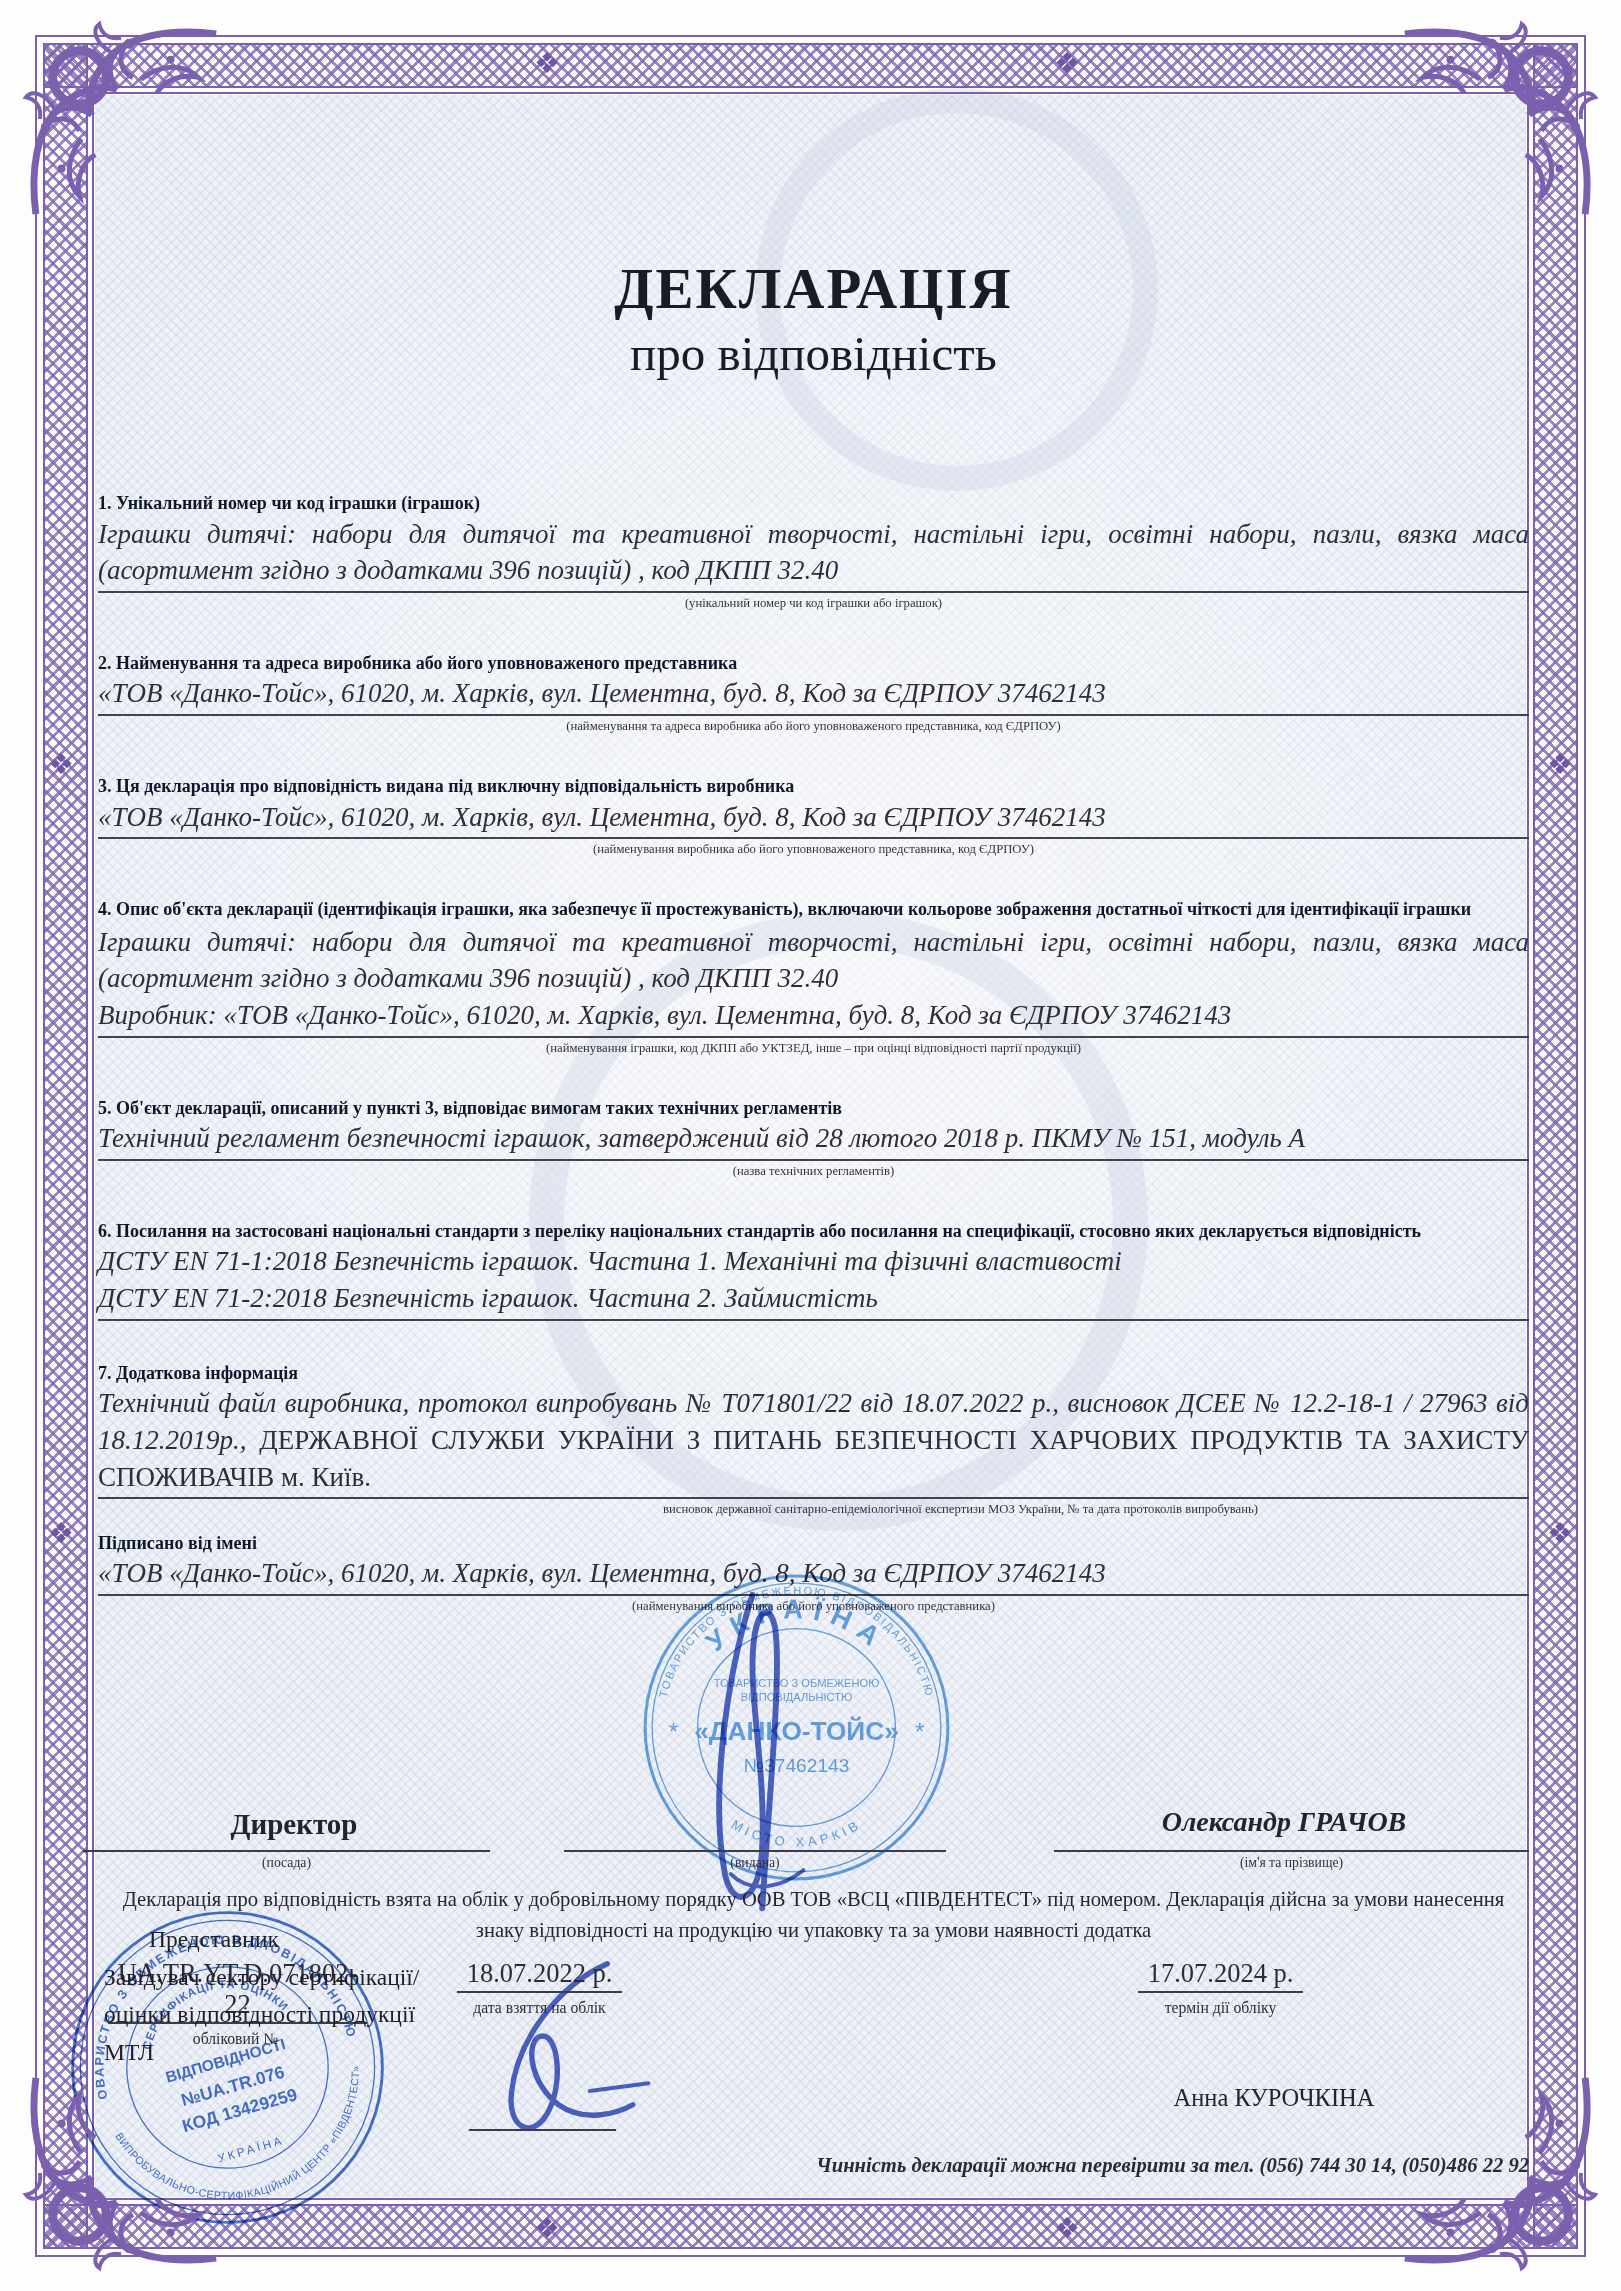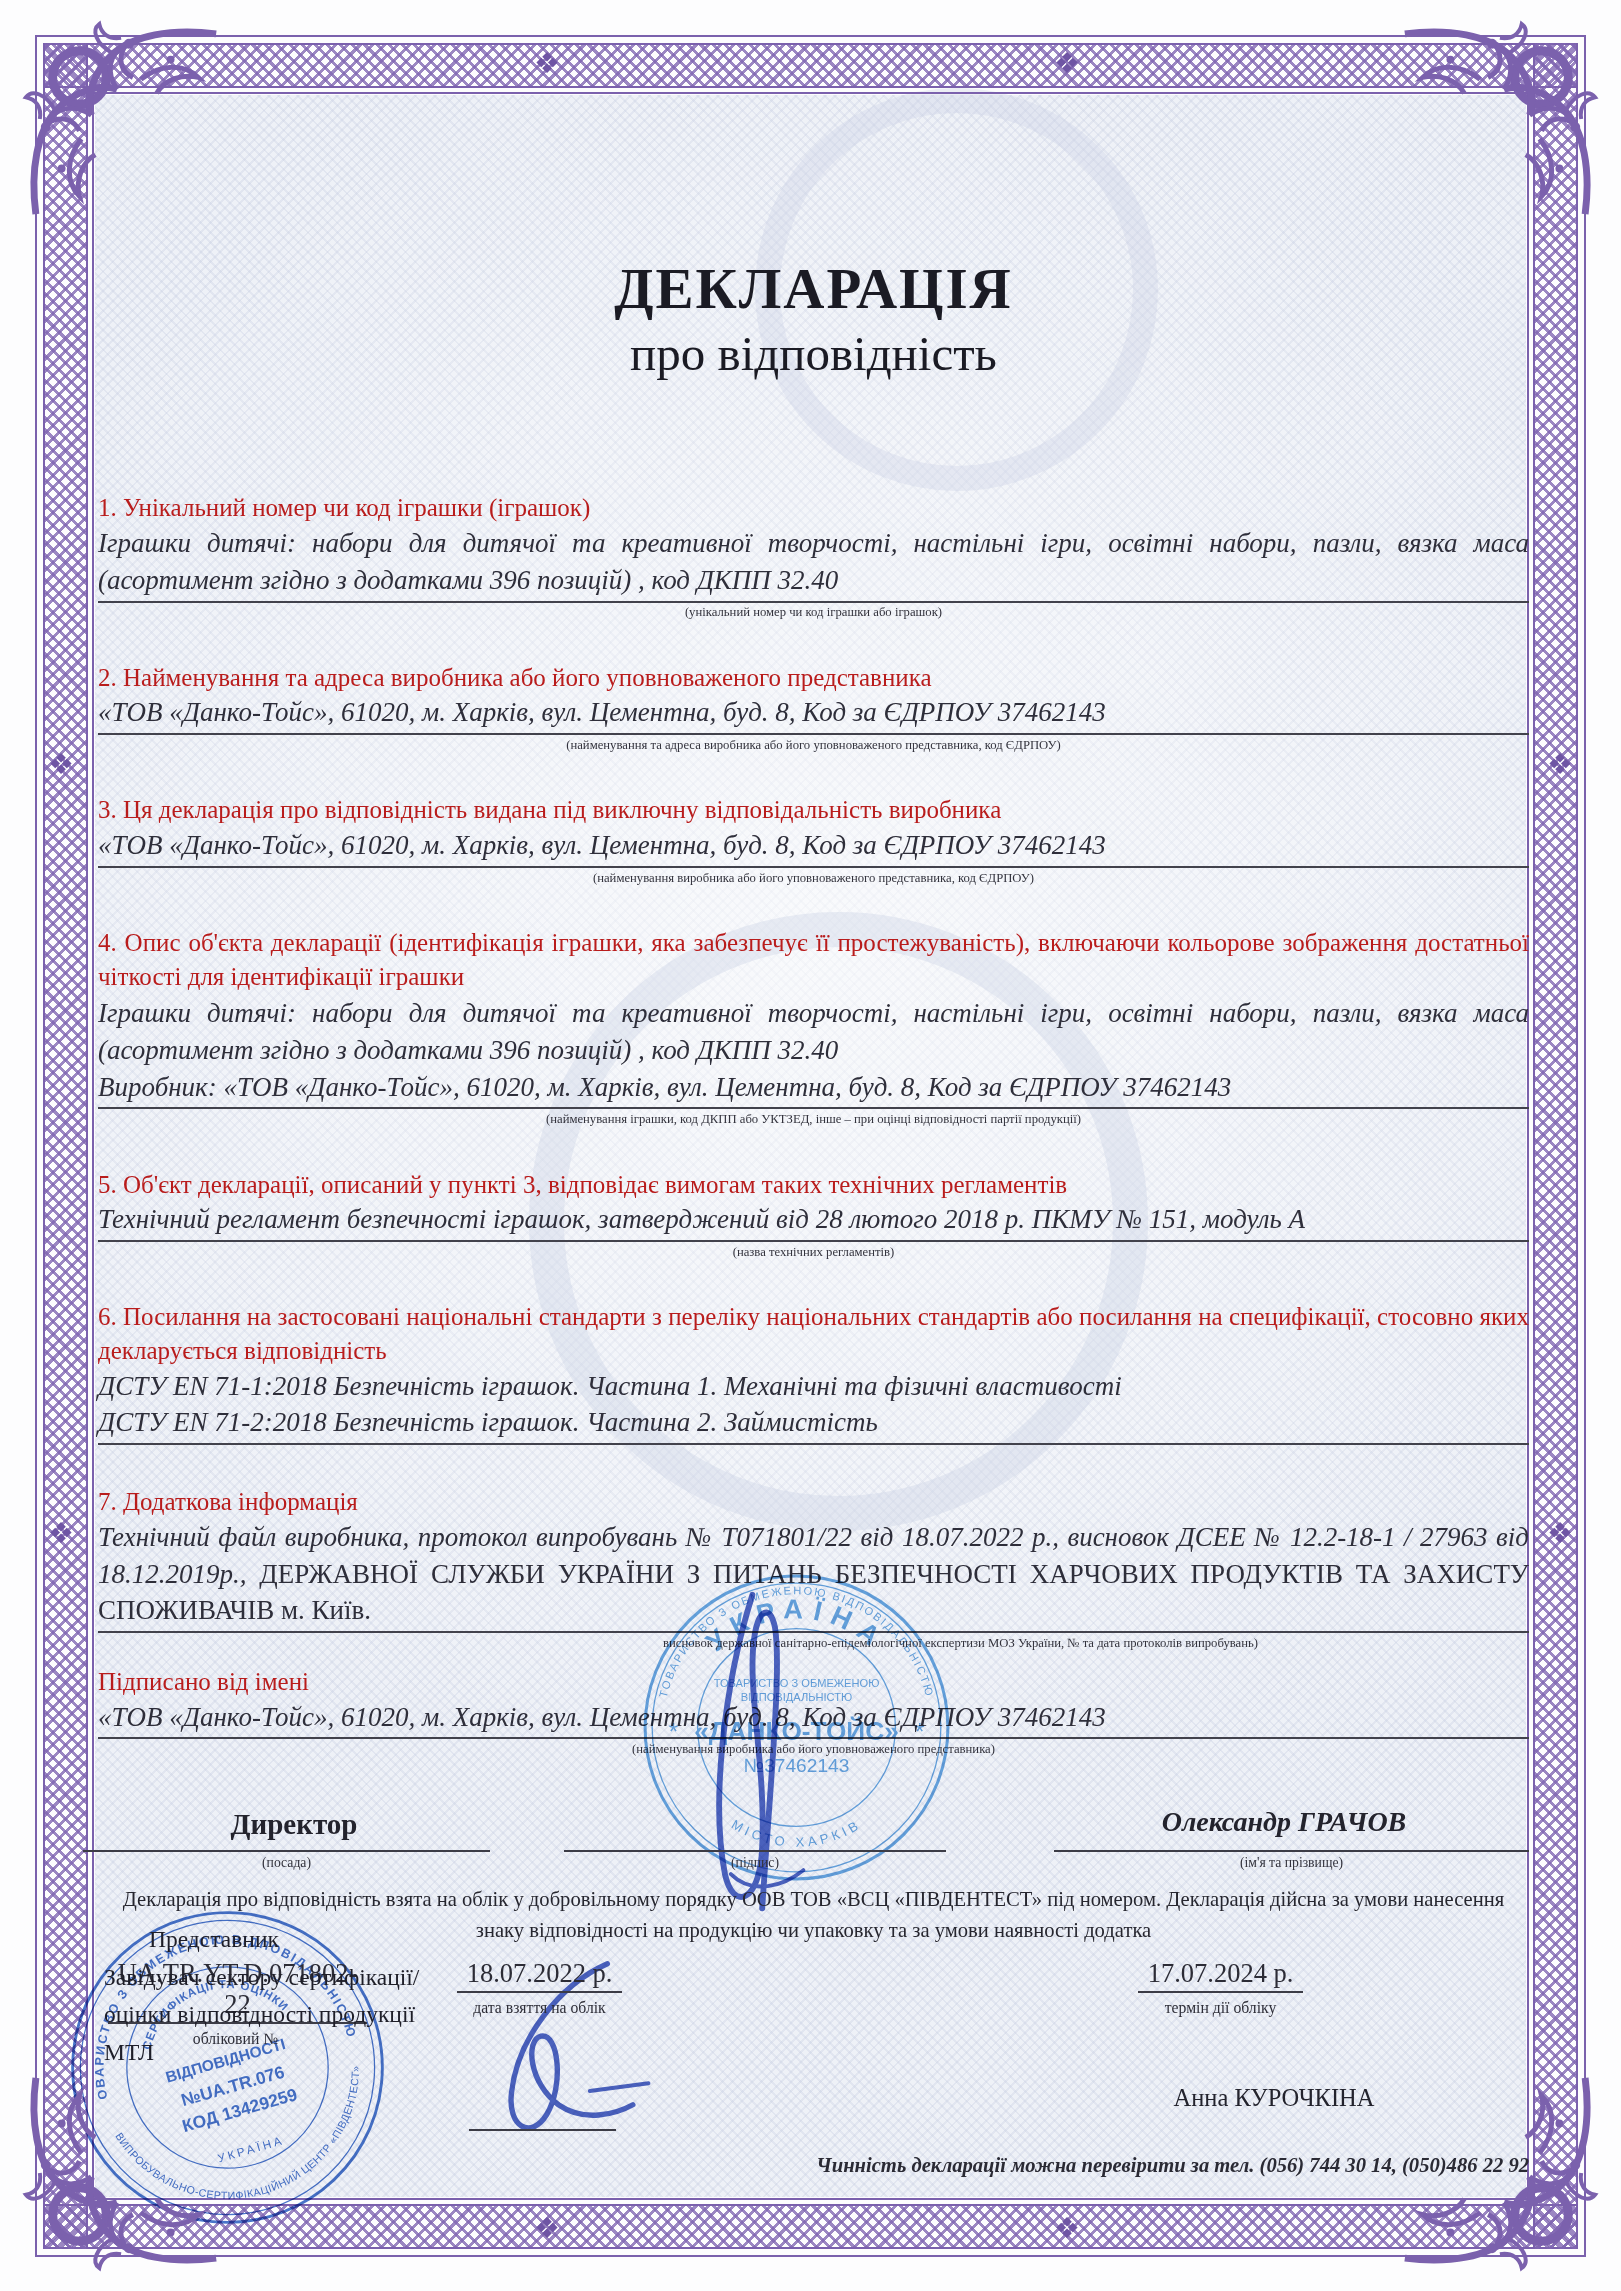--- a/index.html
+++ b/index.html
@@ -29,21 +29,21 @@
           repeating-linear-gradient(45deg, rgba(196,203,224,.30) 0 2px, rgba(0,0,0,0) 2px 6.9px),
           repeating-linear-gradient(-45deg, rgba(196,203,224,.30) 0 2px, rgba(0,0,0,0) 2px 6.9px);}
   .wm{position:absolute;border-radius:50%;z-index:0;}
   .wm1{left:529px;top:912px;width:549px;height:549px;border:35px solid rgba(203,209,229,.38);}
   .wm2{left:755px;top:88px;width:353px;height:353px;border:25.5px solid rgba(203,209,229,.34);}
   
   .content{position:absolute;left:98px;top:94px;width:1431px;z-index:3;color:#25252e;}
   .title1{margin-top:162px;text-align:center;font-size:57px;font-weight:bold;letter-spacing:2px;color:#1b1b24;line-height:1.15;}
   .title2{margin-top:5.9px;text-align:center;font-size:49px;color:#1b1b24;line-height:1.1;}
   .section{margin-top:40px;}
-  .h{font-weight:normal;font-size:25px;color:#b91c1c;line-height:1.35;text-align:justify;text-align-last:left;}
+  .h{font-weight:bold;font-size:18px;color:#0f172a;line-height:1.35;text-align:justify;text-align-last:left;}
   .v{font-style:italic;font-size:27px;color:#2e2e3a;line-height:1.36;text-align:justify;text-align-last:left;}
   .v .upright{font-style:normal;}
   .rule{height:2px;background:#42424c;margin-top:2px;}
   .cap{font-size:12.7px;text-align:center;color:#33333d;margin-top:2.9px;line-height:1.2;}
   .cap:empty{display:none;}
   .cap-right{padding-left:294px;}
   .s1{margin-top:110px;}
   .s4 .h{margin-bottom:2px;}
   .signing{margin-top:13.7px;}
   
@@ -203,21 +203,21 @@
     </div>
 
   </div>
 
   <div class="abs role-label">Директор</div>
   <div class="abs name-label">Олександр ГРАЧОВ</div>
   <div class="abs uline ul-role"></div>
   <div class="abs uline ul-sign"></div>
   <div class="abs uline ul-name"></div>
   <div class="abs ucap cap-role">(посада)</div>
-  <div class="abs ucap cap-sign">(підпис)</div>
+  <div class="abs ucap cap-sign">(видана)</div>
   <div class="abs ucap cap-name">(ім'я та прізвище)</div>
 
   <div class="abs reg-par">Декларація про відповідність взята на облік у добровільному порядку ООВ ТОВ «ВСЦ «ПІВДЕНТЕСТ» під номером. Декларація дійсна за умови нанесення знаку відповідності на продукцію чи упаковку та за умови наявності додатка</div>
 
   <div class="abs datecol dc1">
     <span class="dateval">UA.TR.YT.D.071802-22</span>
     <div class="datecap">обліковий №</div>
   </div>
   <div class="abs datecol dc2">
     <span class="dateval">18.07.2022 р.</span>

